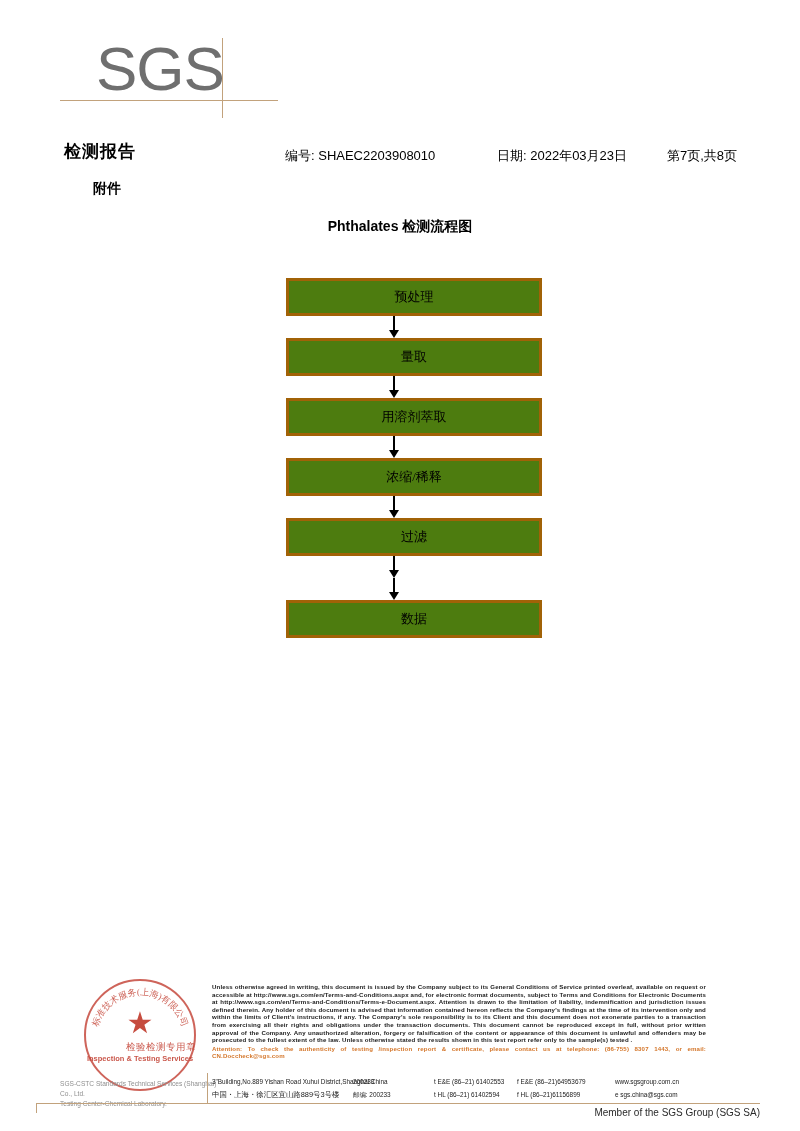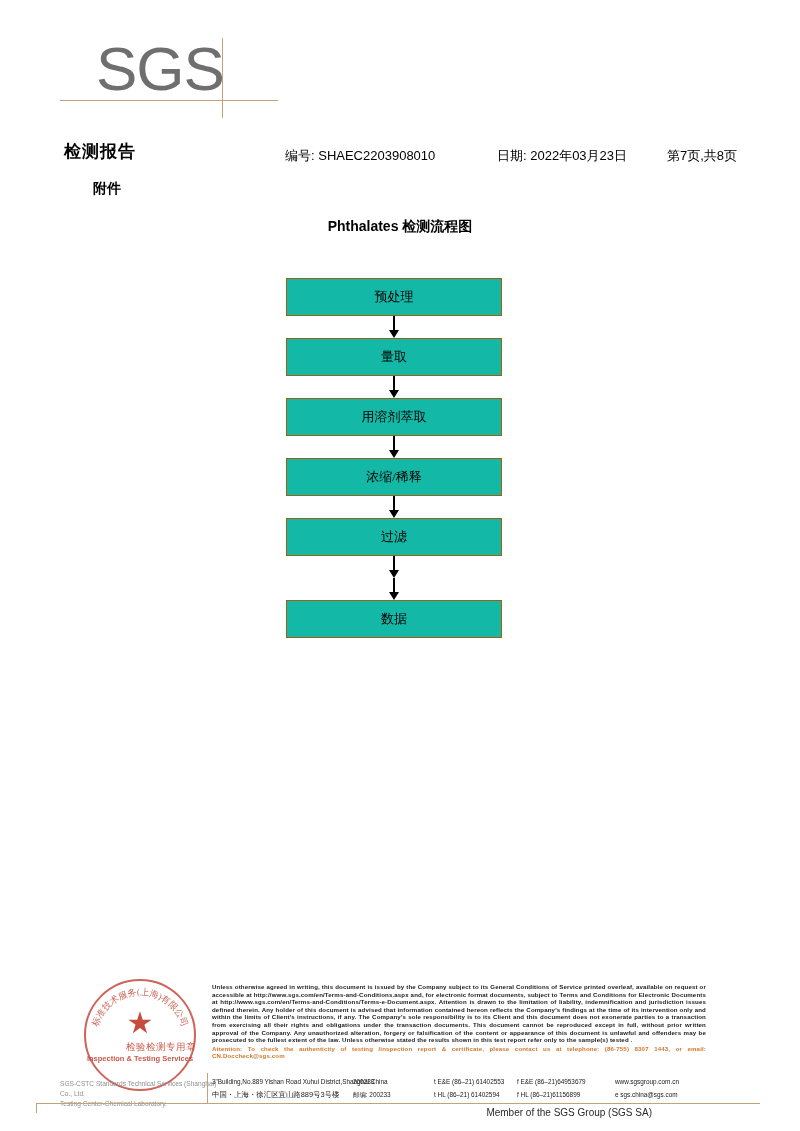--- a/index.html
+++ b/index.html
@@ -103,29 +103,29 @@
     font-weight: bold;
   }
   .flow {
     position: absolute;
     left: 286px;
     top: 278px;
     width: 216px;
   }
   .flow-box {
     position: relative;
-    width: 216px;
+    width: 256px;
     height: 38px;
-    border: 1px solid #a16207;
+    border: 3px solid #a16207;
     box-sizing: border-box;
     display: flex;
     align-items: center;
     justify-content: center;
     font-size: 13px;
-    background: #14b8a6;
+    background: #4d7c0f;
     font-family: "Liberation Serif", serif;
   }
   .flow-arrow {
     position: relative;
     width: 216px;
     height: 22px;
   }
   .flow-arrow .stem {
     position: absolute;
     left: 50%;
@@ -290,23 +290,23 @@
     white-space: nowrap;
   }
   .addr-c1 { position: absolute; left: 0px; }
   .addr-c2 { position: absolute; left: 141px; }
   .addr-c3 { position: absolute; left: 222px; }
   .addr-c4 { position: absolute; left: 305px; }
   .addr-c5 { position: absolute; left: 403px; }
   .addr-cn { font-size: 7.4px; }
   .member {
     position: absolute;
-    left: 8px;
+    left: 0;
     top: 132px;
-    width: 644px;
+    width: 760px;
     text-align: right;
     font-size: 10px;
     color: #2a2a2a;
   }
 </style>
 </head>
 <body>
 
 <div class="page">
 

